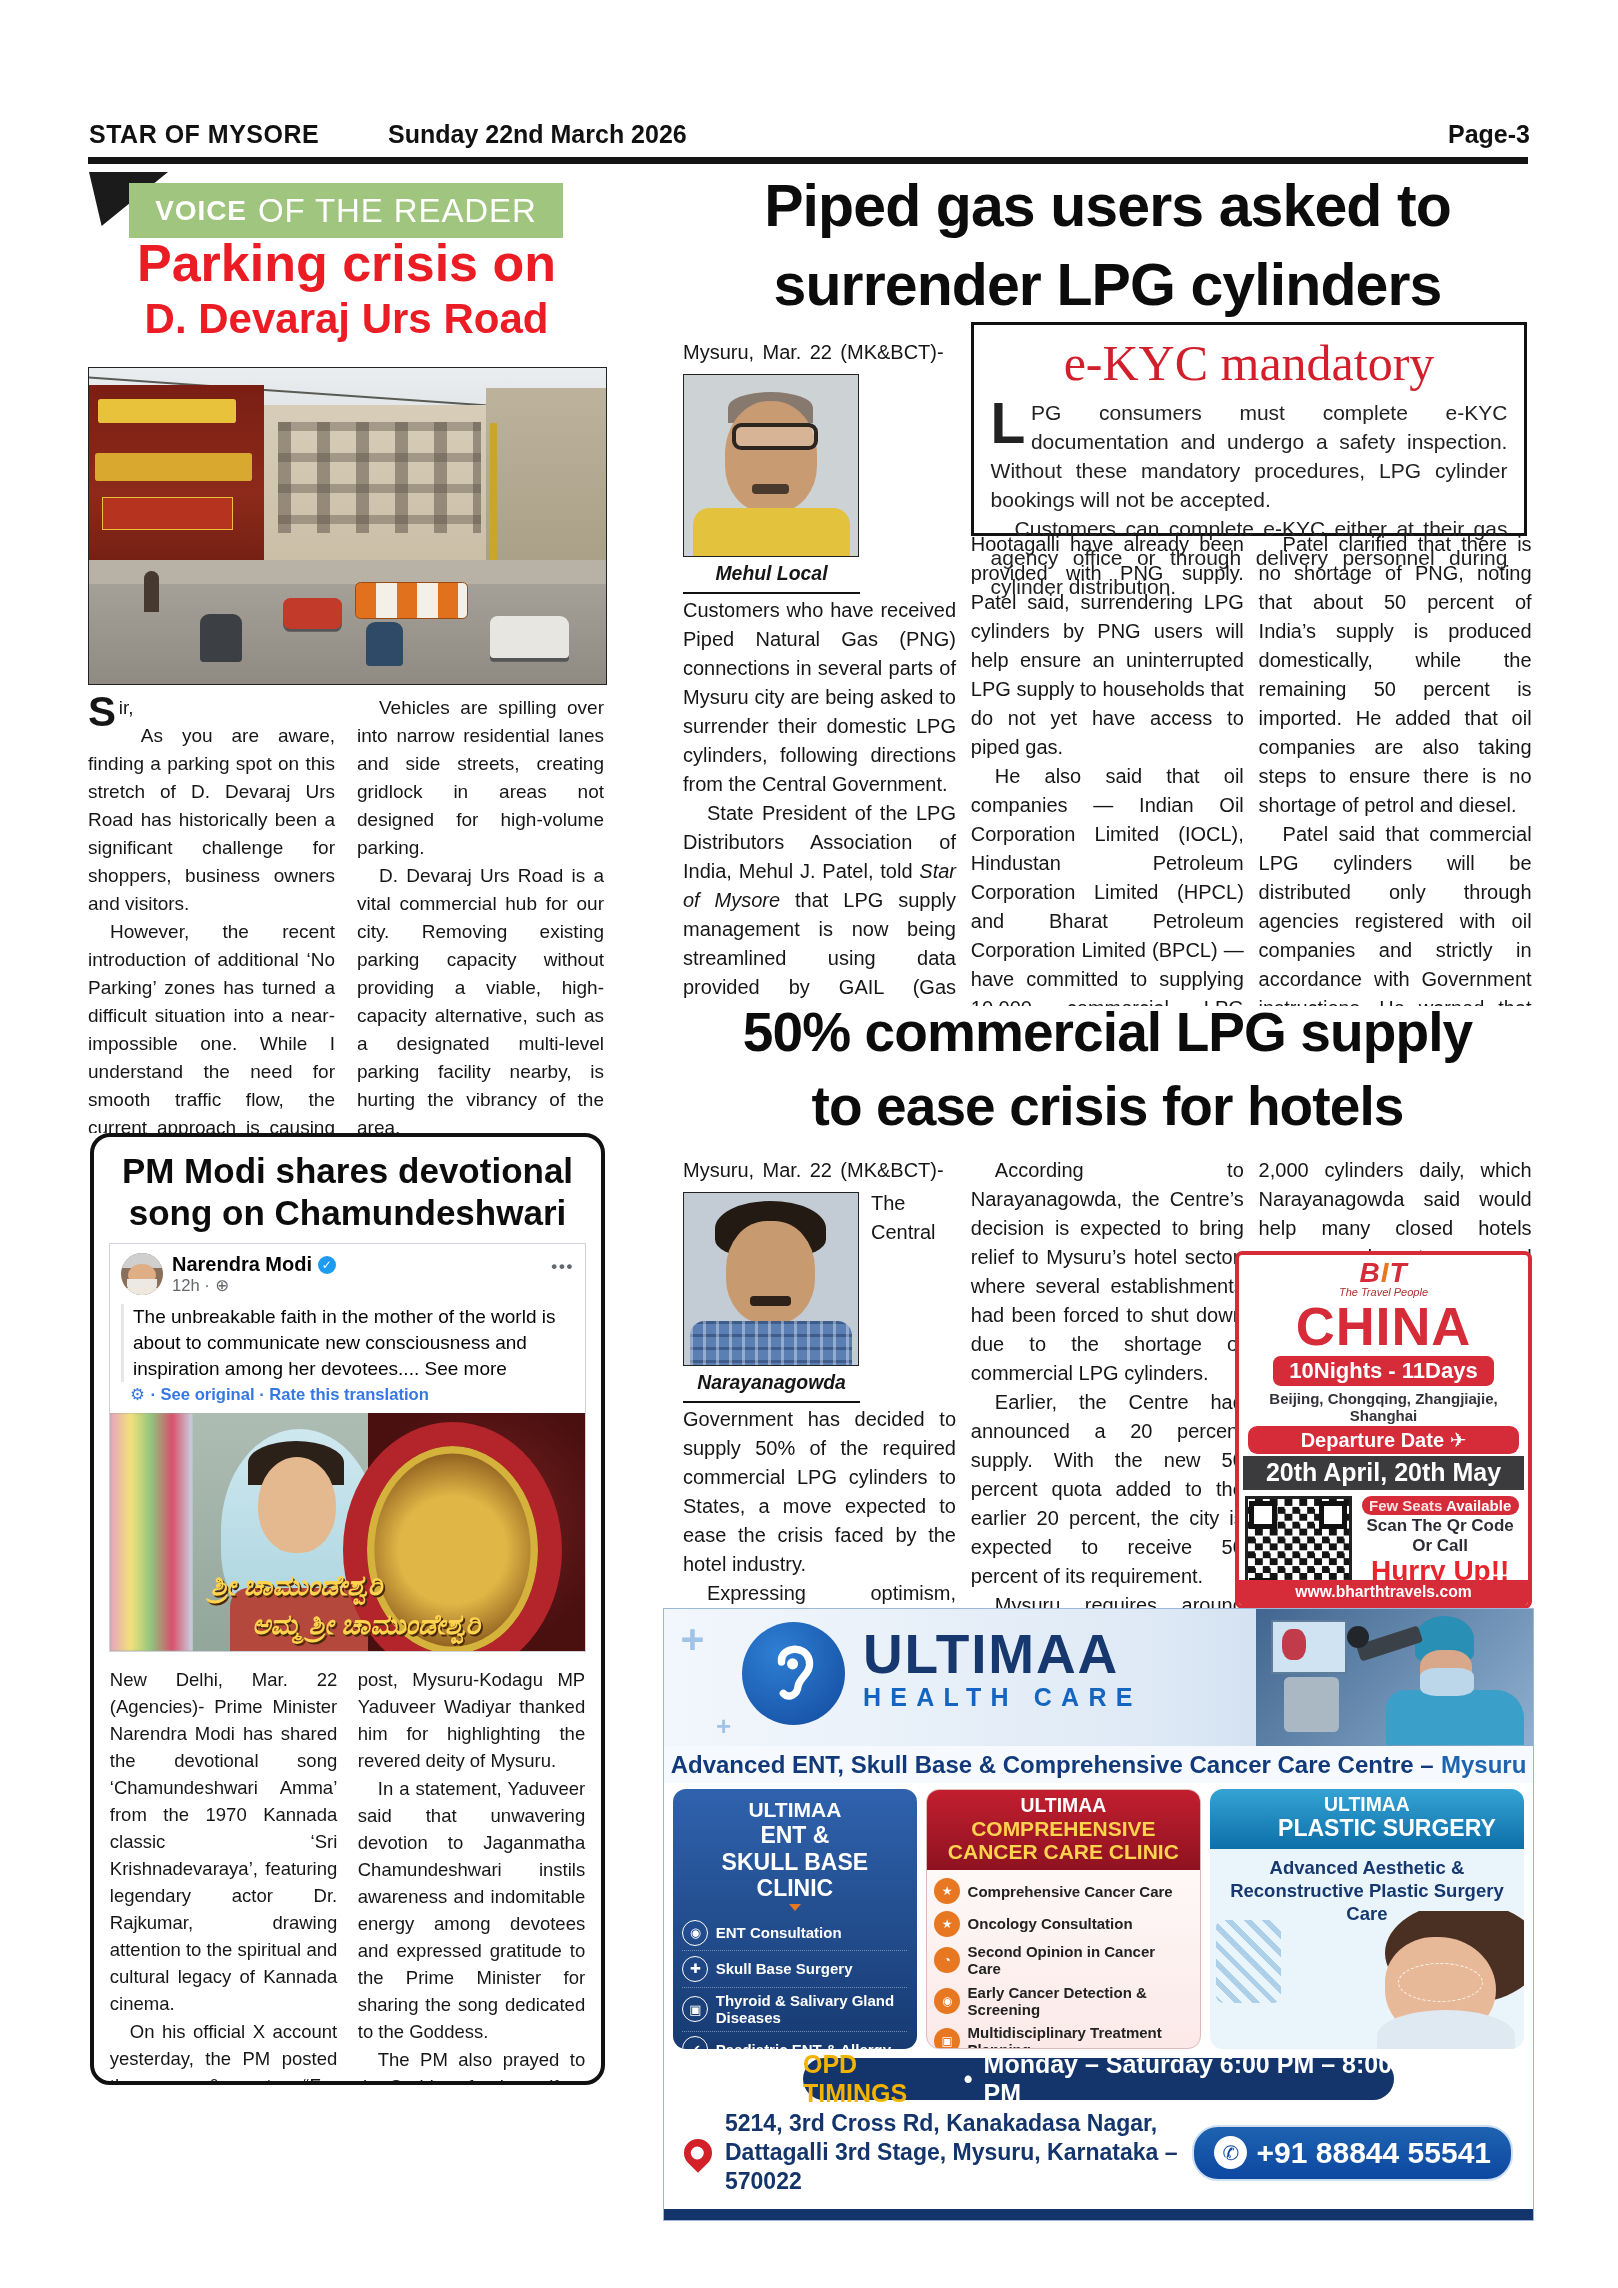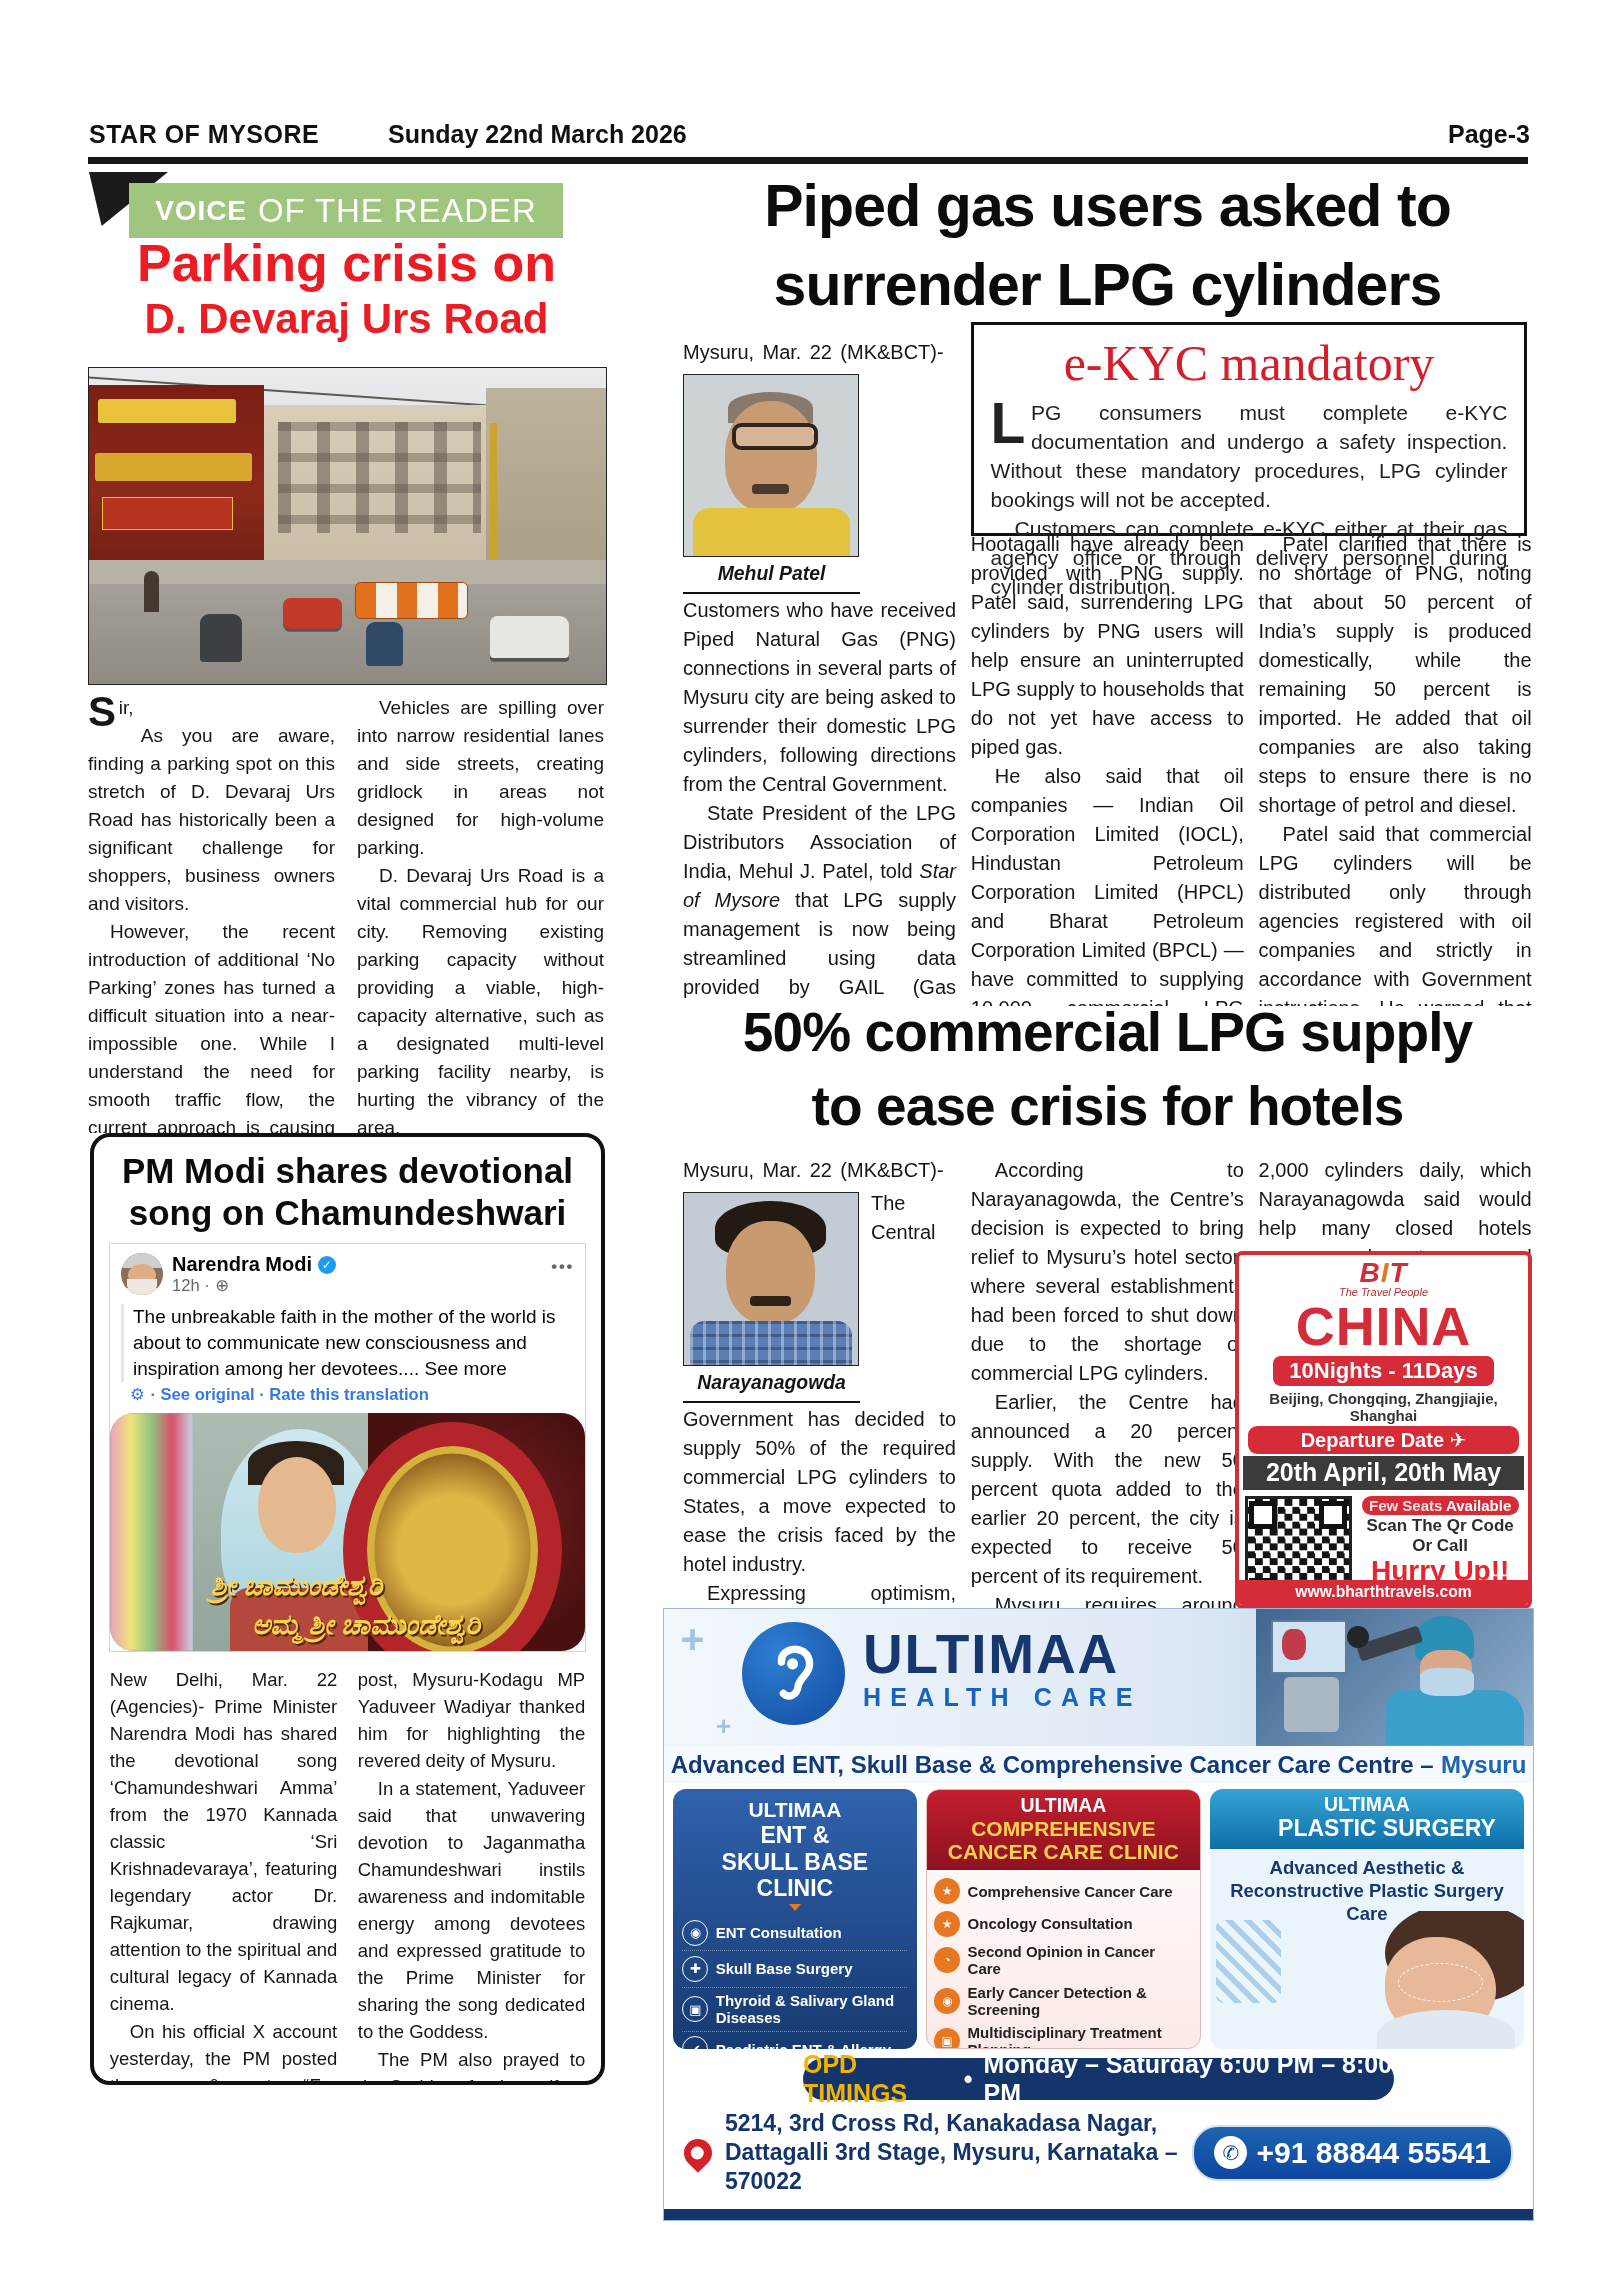--- a/index.html
+++ b/index.html
@@ -130,21 +130,21 @@
   .fbava .kurta{bottom:0;left:0;right:0;height:7.4px;background:#efe8de;}
   .fbmeta{margin-left:9.2px;}
   .fbname{font-size:20px;font-weight:bold;color:#050505;display:flex;align-items:center;gap:5.5px;}
   .badge{width:18.5px;height:18.5px;border-radius:50%;background:#1d9bf0;color:#fff;font-size:12px;
          display:inline-flex;align-items:center;justify-content:center;font-weight:bold;}
   .fbtime{font-size:16.6px;color:#65676b;display:flex;gap:5.5px;align-items:center;}
   .fbmenu{position:absolute;right:11px;top:13px;color:#606770;font-size:16.6px;font-weight:bold;letter-spacing:1.8px;}
   .fbtext{margin:3.7px 11px 1.8px;padding-left:9.2px;border-left:3.7px solid #e4e6eb;
           font-size:19px;line-height:26px;color:#050505;}
   .fbtrans{margin:3.7px 11px 7.4px;padding-left:9.2px;font-size:16.6px;color:#3578e5;font-weight:bold;display:flex;gap:5.5px;align-items:center;}
-  .fbimg{position:relative;height:238px;overflow:hidden;background:#9aa79b;border-radius:24px;}
+  .fbimg{position:relative;height:238px;overflow:hidden;background:#9aa79b;}
   .fbimg *{position:absolute;}
   .stripes{top:0;left:0;width:83px;bottom:0;filter:blur(0.9px);background:
      linear-gradient(90deg,#e7a2c0,#f2e27a 25%,#8fc47e 50%,#d8506a 75%,#c9d6e8);}
   .wallg{top:0;left:83px;width:194px;bottom:0;background:linear-gradient(#aebdb4,#93a69b);}
   .veil{top:16.6px;left:111px;width:157px;height:203px;background:linear-gradient(#cfe8ef,#a9d3de);border-radius:50% 50% 40% 40%;}
   .wface{top:44px;left:148px;width:78px;height:96px;background:#e5b98f;border-radius:50% 50% 46% 46%;}
   .whair{top:28px;left:138px;width:96px;height:44px;background:#2c2119;border-radius:50% 50% 0 0;}
   .wblouse{top:175px;left:120px;width:138px;height:65px;background:#b5483c;border-radius:18.5px 18.5px 0 0;}
   .deity{top:0;right:0;width:217px;bottom:0;background:radial-gradient(circle at 55% 45%,#7a1f1f,#4a1010 70%);}
   .garl{top:9.2px;right:23px;width:171px;height:208px;border-radius:50%;border:24px solid #b3252b;
@@ -301,21 +301,21 @@
     <div class="acol">
       <p class="dateline">Mysuru, Mar. 22 (MK&amp;BCT)-</p>
       <span class="pic">
         <span class="picframe" style="display:block;">
           <i class="m-hair"></i>
           <i class="m-head"></i>
           <i class="m-glass"></i>
           <i class="m-must"></i>
           <i class="m-shirt"></i>
         </span>
-        <span class="cap" style="display:block;">Mehul Patel</span>
+        <span class="cap" style="display:block;">Mehul Local</span>
       </span>
       <p class="noind">Customers who have received Piped Natural Gas (PNG) connections in several parts of Mysuru city are being asked to surrender their domestic LPG cylinders, following directions from the Central Government.</p>
       <p><span>State President of the LPG Distributors Association of India, Mehul J. Patel, told </span><span class="ital">Star of Mysore</span><span> that LPG supply management is now being streamlined using data provided by GAIL (Gas Authority of India Limited).</span></p>
 
     </div>
     <div class="acol push">
       <p class="noind">Hootagalli have already been provided with PNG supply. Patel said, surrendering LPG cylinders by PNG users will help ensure an uninterrupted LPG supply to households that do not yet have access to piped gas.</p>
       <p>He also said that oil companies — Indian Oil Corporation Limited (IOCL), Hindustan Petroleum Corporation Limited (HPCL) and Bharat Petroleum Corporation Limited (BPCL) — have committed to supplying 10,000 commercial LPG cylinders daily to Karnataka.</p>
 
     </div>

